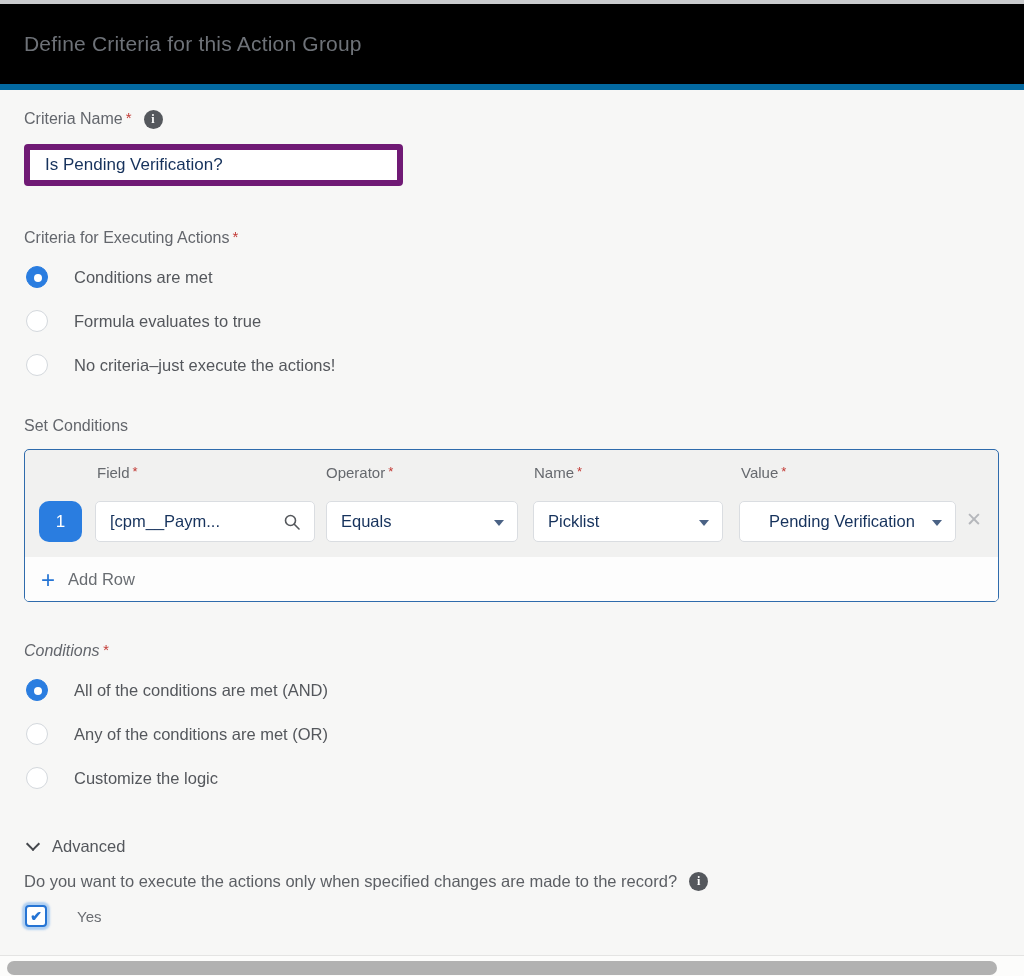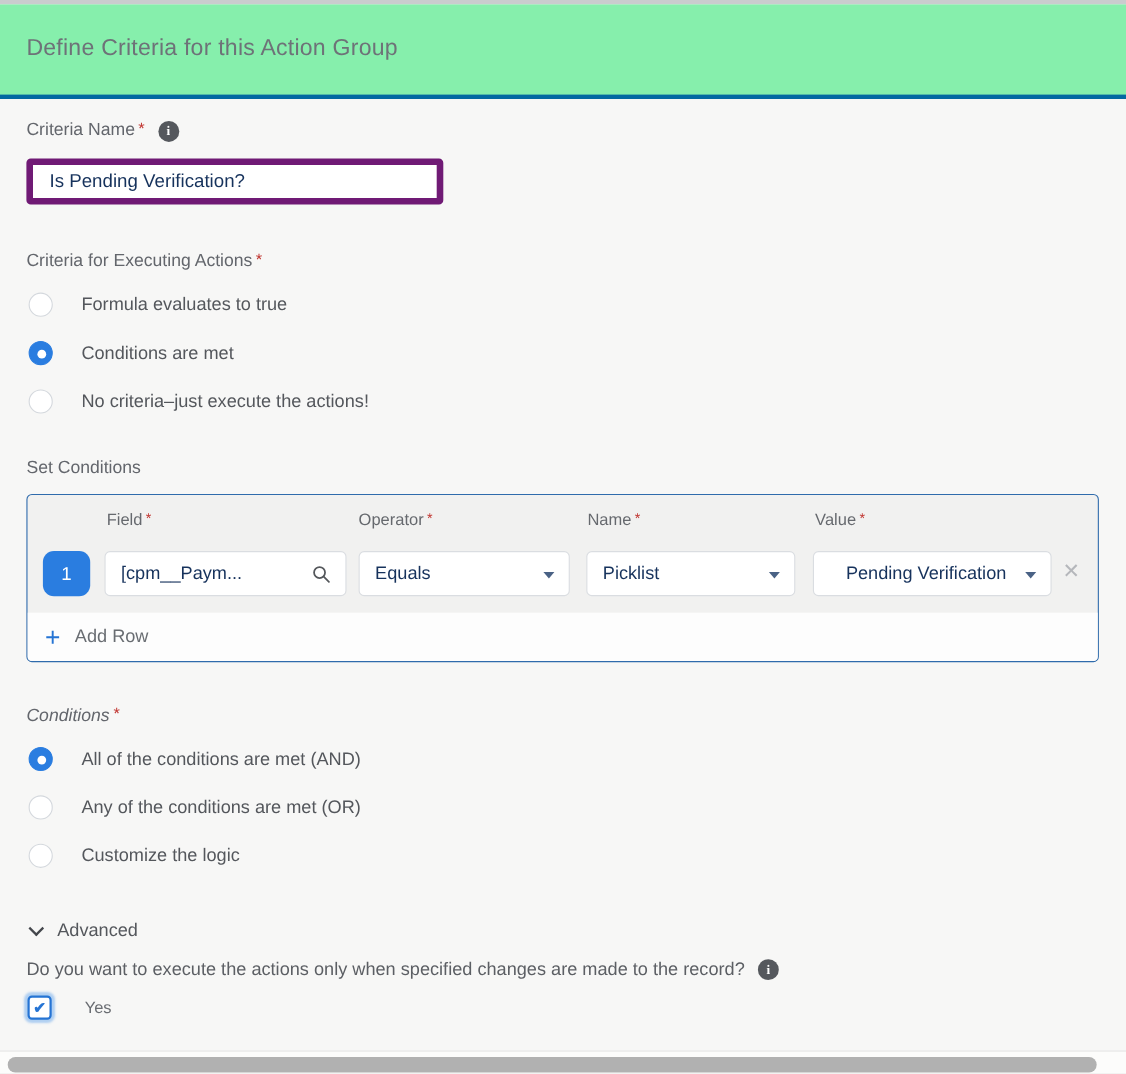--- a/index.html
+++ b/index.html
@@ -5,21 +5,21 @@
   * { margin:0; padding:0; box-sizing:border-box; }
   html,body { background:#e9e9e9; }
   body { font-family:"Liberation Sans", sans-serif; }
   .screen {
     position:relative; width:1024px; height:976px; background:#f7f7f6;
     overflow:hidden; margin:0 auto;
   }
   .topbar { position:absolute; top:0; left:0; width:1024px; height:4px; background:#caccce; }
   .modal-header {
     position:absolute; top:4px; left:0; width:1024px; height:86px;
-    background:#86efac; border-bottom:4px solid #0369a1;padding-left:27px;
+    background:#000000; border-bottom:6px solid #0369a1;padding-left:27px;
   }
   .modal-header h1 {
     position:absolute; left:24px; top:28px;
     font-size:21px; font-weight:400; color:#6e7278; letter-spacing:0.2px;
   }
   .body { position:absolute; top:91px; left:0; width:1024px; height:864px; padding:18px 24px 0 24px; }
 
   .label-row { display:flex; align-items:center; height:20px; }
   .lbl { font-size:16px; color:#63666c; }
   .req { color:#c23934; font-size:15px; margin-left:3px; position:relative; top:-2px; }
@@ -132,26 +132,26 @@
           <span>i</span>
         </span>
     </div>
     <input class="text-input" type="text" value="Is Pending Verification?" style="">
 
     <div class="label-row section-label">
       <span class="lbl">Criteria for Executing Actions</span>
       <span class="req">*</span>
     </div>
     <div class="radio-row">
-      <span class="radio"></span>
-      <span class="radio-label">Formula evaluates to true</span>
-    </div>
-    <div class="radio-row">
       <span class="radio selected"></span>
       <span class="radio-label">Conditions are met</span>
+    </div>
+    <div class="radio-row">
+      <span class="radio"></span>
+      <span class="radio-label">Formula evaluates to true</span>
     </div>
     <div class="radio-row">
       <span class="radio"></span>
       <span class="radio-label">No criteria–just execute the actions!</span>
     </div>
 
     <div class="label-row set-cond-label">
       <span class="lbl">Set Conditions</span>
     </div>
 

